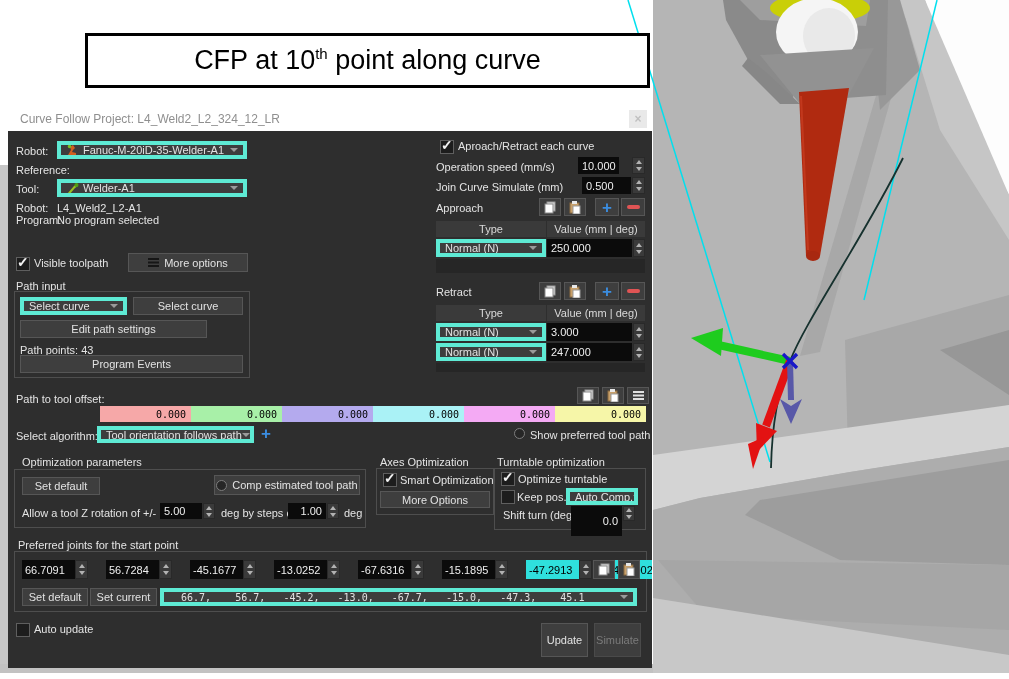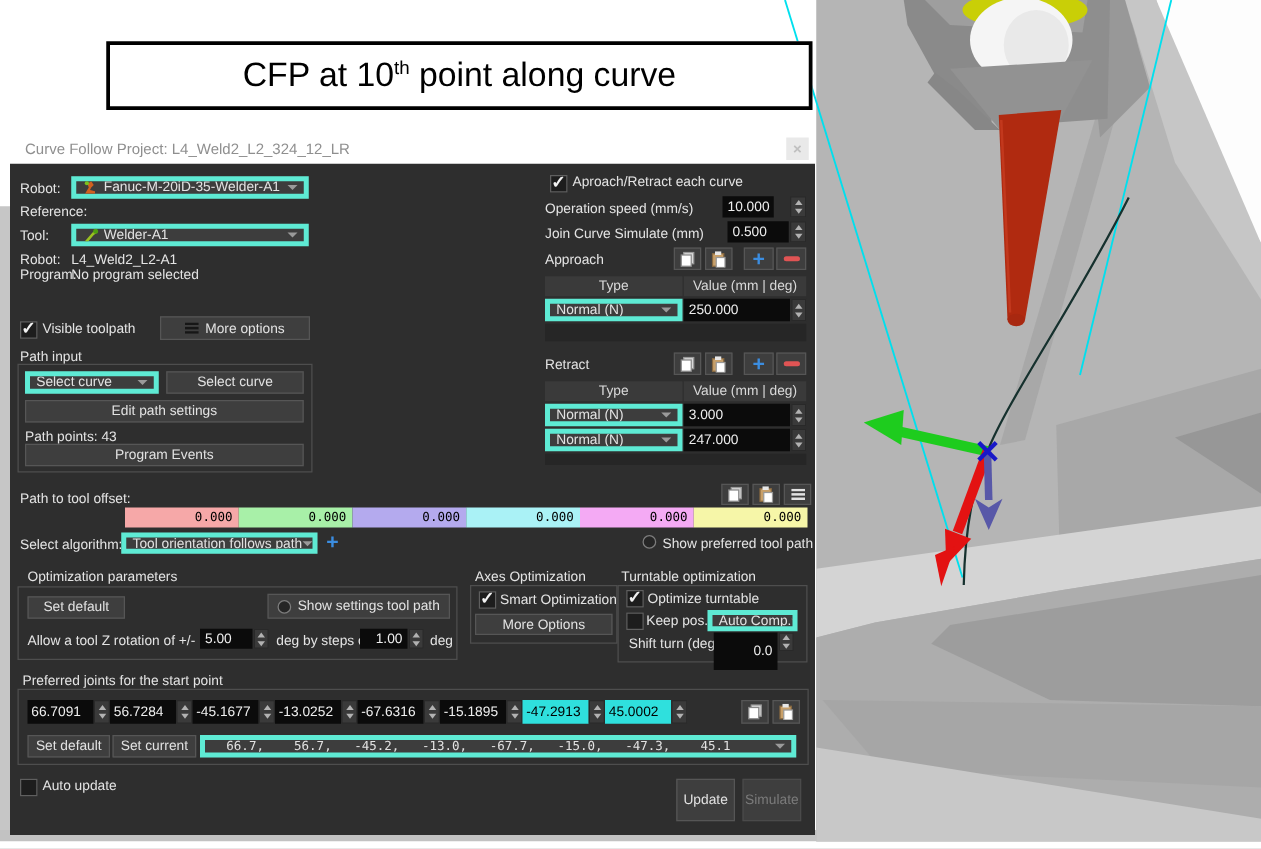--- a/index.html
+++ b/index.html
@@ -45,21 +45,21 @@
   .group{position:absolute;border:1px solid #4e4e4e;box-sizing:border-box;}
   .th{position:absolute;background:#3a3a3a;color:#d9d9d9;display:flex;align-items:center;justify-content:center;}
   .ib{position:absolute;background:#3e3e3e;border:1px solid #565656;display:flex;align-items:center;
       justify-content:center;box-sizing:border-box;}
   .plus{color:#3b8de0;font-size:17px;font-weight:bold;line-height:1;}
   .minus{width:13px;height:4px;background:#e05454;border-radius:2px;}
   .mono{font-family:"DejaVu Sans Mono",monospace;font-size:10px;}
   .ocells{position:absolute;left:92px;top:275px;display:flex;gap:0px;}
   .ocell{width:91px;height:16px;color:#000;font-family:"DejaVu Sans Mono",monospace;font-size:10px;
       display:flex;align-items:center;justify-content:flex-end;padding-right:5px;box-sizing:border-box;}
-  .jrow{position:absolute;left:14px;top:429px;height:19px;display:flex;align-items:center;gap:0;}
+  .jrow{position:absolute;left:14px;top:429px;height:19px;display:flex;align-items:center;gap:18px;}
   .junit{display:flex;height:19px;}
   .jfield{width:53px;background:#0b0b0b;color:#efefef;display:flex;align-items:center;padding:0 3px;
       box-sizing:border-box;font-size:11px;}
   .jspin{width:13px;height:19px;}
   .pre{white-space:pre;}
 </style>
 </head>
 <body>
 
 <svg id="scene" width="1009" height="679" viewBox="0 0 1009 679">
@@ -156,21 +156,21 @@
     </div>
 
     <span class="lbl" style="left:8px;top:149px">Path input</span>
     <div class="group" style="left:6px;top:160px;width:236px;height:87px"></div>
     <div class="dd" style="left:12px;top:166px;width:107px;height:18px">
       <span>Select curve</span>
     </div>
     <div class="btn" style="left:125px;top:166px;width:110px;height:18px">
       <span>Select curve</span>
     </div>
-    <div class="btn" style="left:12px;top:189px;width:223px;height:18px">
+    <div class="btn" style="left:12px;top:189px;width:187px;height:18px">
       <span>Edit path settings</span>
     </div>
     <span class="lbl" style="left:12px;top:213px">Path points: 43</span>
     <div class="btn" style="left:12px;top:224px;width:223px;height:18px">
       <span>Program Events</span>
     </div>
 
     <div class="cb on" style="left:432px;top:9px"></div>
     <span class="lbl" style="left:450px;top:9px">Aproach/Retract each curve</span>
     <span class="lbl" style="left:428px;top:30px">Operation speed (mm/s)</span>
@@ -281,21 +281,21 @@
     <span class="radio abs" style="left:506px;top:297px"></span>
     <span class="lbl" style="left:522px;top:298px">Show preferred tool path</span>
 
     <span class="lbl" style="left:14px;top:325px">Optimization parameters</span>
     <div class="group" style="left:6px;top:338px;width:352px;height:59px"></div>
     <div class="btn" style="left:14px;top:346px;width:78px;height:18px">
       <span>Set default</span>
     </div>
     <div class="btn" style="left:206px;top:344px;width:146px;height:20px">
       <span class="radio"></span>
-      <span>Show settings tool path</span>
+      <span>Comp estimated tool path</span>
     </div>
     <span class="lbl" style="left:14px;top:376px">Allow a tool Z rotation of +/-</span>
     <div class="field" style="left:152px;top:372px;width:42px;height:16px">5.00</div>
     <span class="spin abs" style="left:195px;top:372px;width:12px;height:16px"></span>
     <span class="lbl" style="left:213px;top:376px">deg by steps of</span>
     <div class="field r" style="left:280px;top:372px;width:38px;height:16px">1.00</div>
     <span class="spin abs" style="left:319px;top:372px;width:12px;height:16px"></span>
     <span class="lbl" style="left:336px;top:376px">deg</span>
 
     <span class="lbl" style="left:372px;top:325px">Axes Optimization</span>

